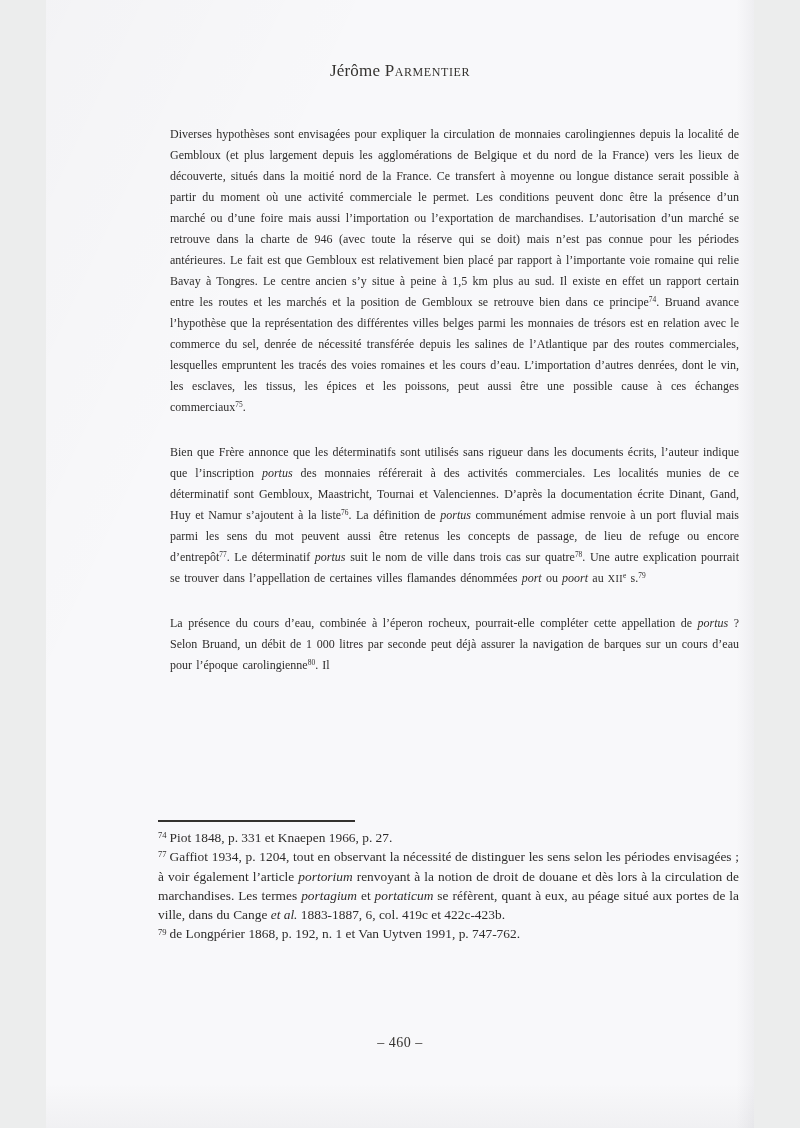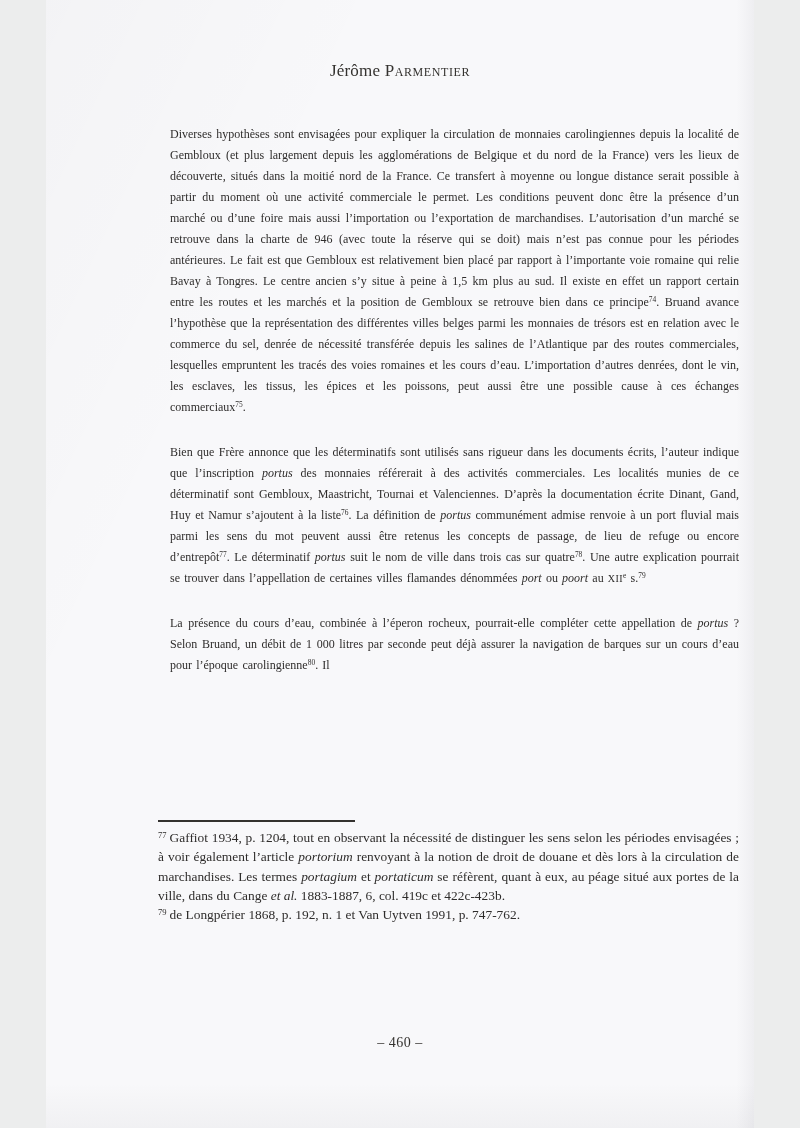--- a/index.html
+++ b/index.html
@@ -109,19 +109,20 @@
 
   <div class="body-text">
     <p class="para"><span>Diverses hypothèses sont envisagées pour expliquer la circulation de monnaies carolingiennes depuis la localité de Gembloux (et plus largement depuis les agglomérations de Belgique et du nord de la France) vers les lieux de découverte, situés dans la moitié nord de la France. Ce transfert à moyenne ou longue distance serait possible à partir du moment où une activité commerciale le permet. Les conditions peuvent donc être la présence d’un marché ou d’une foire mais aussi l’importation ou l’exportation de marchandises. L’autorisation d’un marché se retrouve dans la charte de 946 (avec toute la réserve qui se doit) mais n’est pas connue pour les périodes antérieures. Le fait est que Gembloux est relativement bien placé par rapport à l’importante voie romaine qui relie Bavay à Tongres. Le centre ancien s’y situe à peine à 1,5 km plus au sud. Il existe en effet un rapport certain entre les routes et les marchés et la position de Gembloux se retrouve bien dans ce principe</span><span class="sup">74</span><span>. Bruand avance l’hypothèse que la représentation des différentes villes belges parmi les monnaies de trésors est en relation avec le commerce du sel, denrée de nécessité transférée depuis les salines de l’Atlantique par des routes commerciales, lesquelles empruntent les tracés des voies romaines et les cours d’eau. L’importation d’autres denrées, dont le vin, les esclaves, les tissus, les épices et les poissons, peut aussi être une possible cause à ces échanges commerciaux</span><span class="sup">75</span><span>.</span></p>
     <p class="para"><span>Bien que Frère annonce que les déterminatifs sont utilisés sans rigueur dans les documents écrits, l’auteur indique que l’inscription </span><span class="it">portus</span><span> des monnaies référerait à des activités commerciales. Les localités munies de ce déterminatif sont Gembloux, Maastricht, Tournai et Valenciennes. D’après la documentation écrite Dinant, Gand, Huy et Namur s’ajoutent à la liste</span><span class="sup">76</span><span>. La définition de </span><span class="it">portus</span><span> communément admise renvoie à un port fluvial mais parmi les sens du mot peuvent aussi être retenus les concepts de passage, de lieu de refuge ou encore d’entrepôt</span><span class="sup">77</span><span>. Le déterminatif </span><span class="it">portus</span><span> suit le nom de ville dans trois cas sur quatre</span><span class="sup">78</span><span>. Une autre explication pourrait se trouver dans l’appellation de certaines villes flamandes dénommées </span><span class="it">port</span><span> ou </span><span class="it">poort</span><span> au </span><span class="sc">XII</span><span class="sup">e</span><span> s.</span><span class="sup">79</span></p>
     <p class="para"><span>La présence du cours d’eau, combinée à l’éperon rocheux, pourrait-elle compléter cette appellation de </span><span class="it">portus</span><span> ? Selon Bruand, un débit de 1 000 litres par seconde peut déjà assurer la navigation de barques sur un cours d’eau pour l’époque carolingienne</span><span class="sup">80</span><span>. Il</span></p>
   </div>
 
   <div class="footnote-sep"></div>
 
   <div class="footnotes">
+    <p class="footnote"><span class="fn-marker">74</span><span><span>Piot 1848, p. 331 et Knaepen 1966, p. 27.</span></span></p>
     <p class="footnote"><span class="fn-marker">77</span><span><span>Gaffiot 1934, p. 1204, tout en observant la nécessité de distinguer les sens selon les périodes envisagées ; à voir également l’article </span><span class="it">portorium</span><span> renvoyant à la notion de droit de douane et dès lors à la circulation de marchandises. Les termes </span><span class="it">portagium</span><span> et </span><span class="it">portaticum</span><span> se réfèrent, quant à eux, au péage situé aux portes de la ville, dans du Cange </span><span class="it">et al.</span><span> 1883-1887, 6, col. 419c et 422c-423b.</span></span></p>
     <p class="footnote"><span class="fn-marker">79</span><span><span>de Longpérier 1868, p. 192, n. 1 et Van Uytven 1991, p. 747-762.</span></span></p>
   </div>
 
   <div class="page-number">– 460 –</div>
 
 </div>
 
 </body></html>

